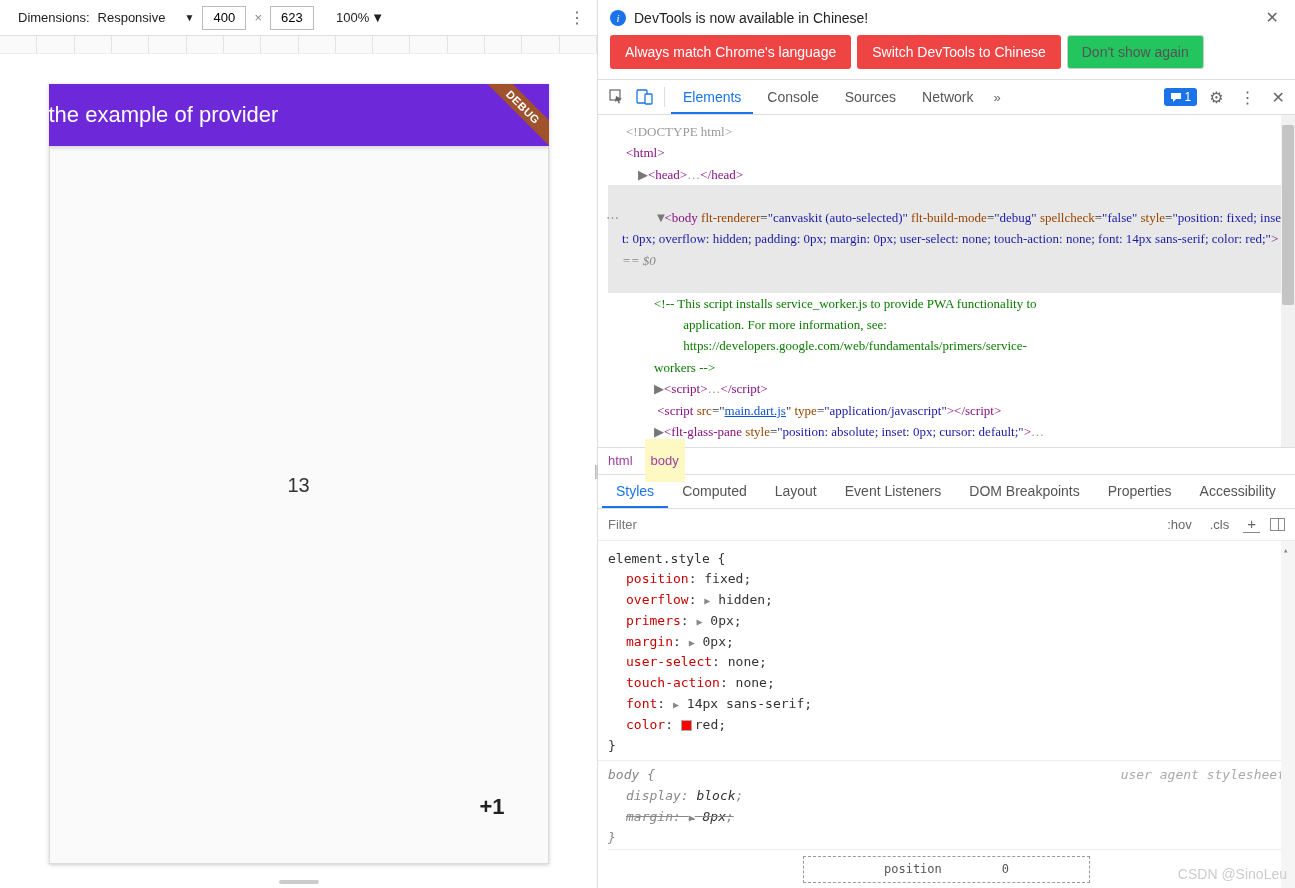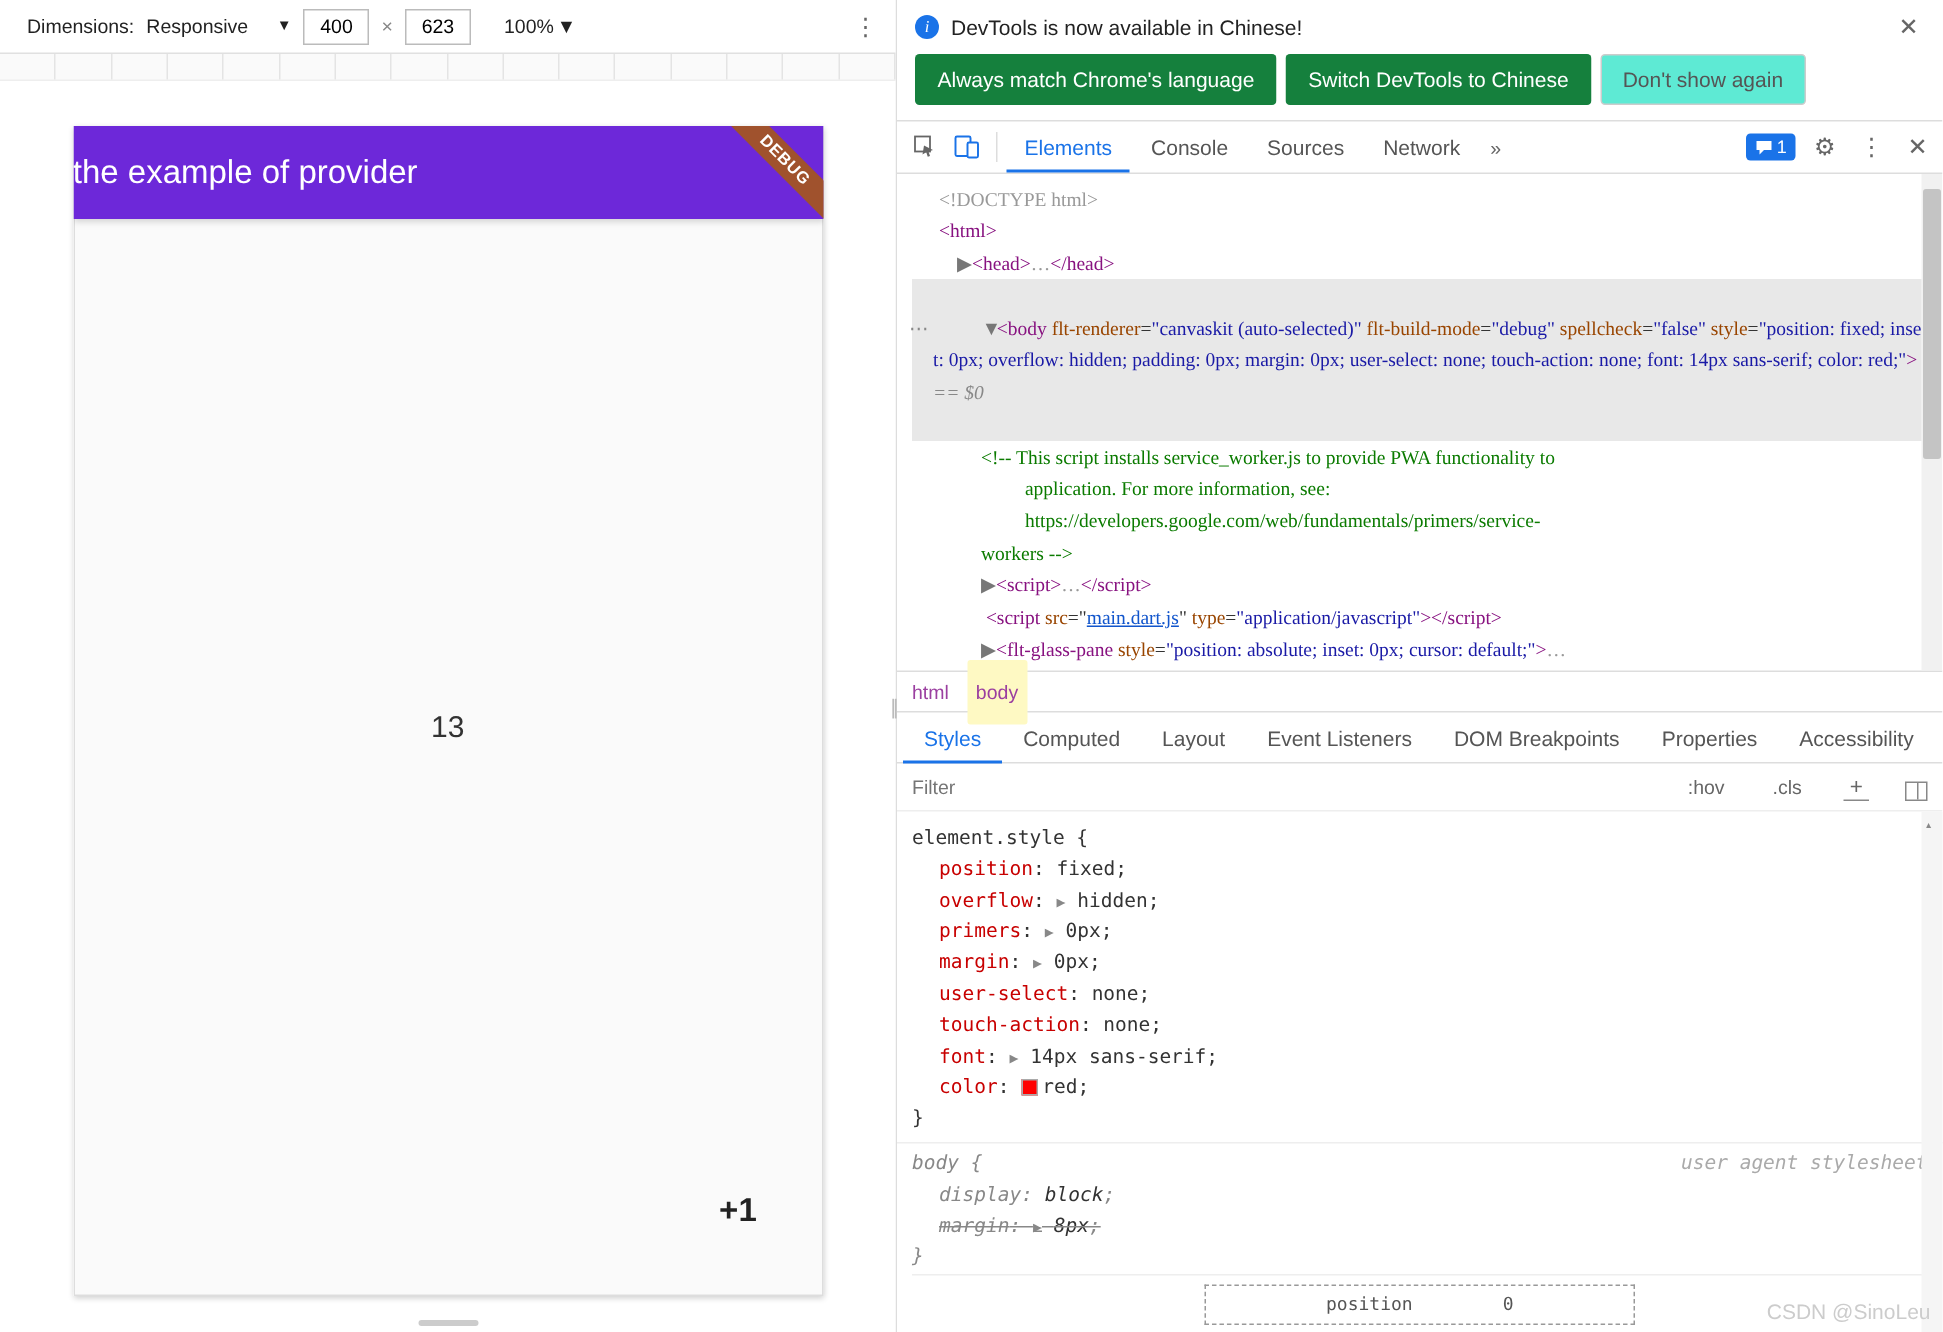--- a/index.html
+++ b/index.html
@@ -30,22 +30,22 @@
 
 .resize-handle { position: absolute; right: 0; top: 50%; transform: translateY(-50%); color: #bbb; font-size: 14px; letter-spacing: -2px; }
 .bottom-drag { position: absolute; left: 50%; bottom: 4px; transform: translateX(-50%); width: 40px; height: 4px; background: #ccc; border-radius: 2px; }
 
 
 .info-bar { display: flex; align-items: center; padding: 8px 12px; gap: 8px; font-size: 14px; color: #222; }
 .info-icon { width: 16px; height: 16px; border-radius: 50%; background: #1a73e8; color: #fff; display: flex; align-items: center; justify-content: center; font-size: 11px; font-style: italic; font-family: Georgia, serif; }
 .info-close { margin-left: auto; color: #666; font-size: 16px; padding: 0 4px; }
 .info-buttons { display: flex; gap: 6px; padding: 0 12px 10px; }
 .btn { padding: 8px 14px; border-radius: 3px; font-size: 14px; border: 1px solid transparent; cursor: pointer; }
-.btn-primary { background: #15803d; color: #fff; }
-.btn-ghost { background: #5eead4; color: #555; border-color: #ccc; }
+.btn-primary { background: #ef4444; color: #fff; }
+.btn-ghost { background: #22c55e; color: #555; border-color: #ccc; }
 
 .devtools-tabs { height: 36px; display: flex; align-items: center; border-top: 1px solid #ddd; border-bottom: 1px solid #ddd; padding: 0 6px; gap: 2px; }
 .dt-icon { width: 26px; height: 26px; display: flex; align-items: center; justify-content: center; color: #666; }
 .dt-tab { padding: 8px 12px; font-size: 14px; color: #555; position: relative; }
 .dt-tab.active { color: #1a73e8; }
 .dt-tab.active::after { content: ""; position: absolute; left: 0; right: 0; bottom: -1px; height: 2px; background: #1a73e8; }
 .dt-overflow { color: #666; padding: 0 6px; }
 .dt-right { margin-left: auto; display: flex; align-items: center; gap: 8px; }
 .feedback-badge { background: #1a73e8; color: #fff; font-size: 12px; padding: 2px 6px; border-radius: 3px; display: flex; align-items: center; gap: 3px; }
 .gear, .kebab2, .closex { color: #666; font-size: 16px; padding: 0 4px; }
@@ -73,21 +73,21 @@
 .bc-item { color: #9b3fa0; }
 .bc-item.sel { background: #fef9c3; padding: 14px 6px; border-radius: 2px; }
 
 .styles-tabs { height: 34px; display: flex; align-items: center; border-bottom: 1px solid #ddd; padding: 0 4px; gap: 0; }
 .st-tab { padding: 8px 14px; font-size: 14px; color: #555; position: relative; }
 .st-tab.active { color: #1a73e8; }
 .st-tab.active::after { content: ""; position: absolute; left: 0; right: 0; bottom: -1px; height: 2px; background: #1a73e8; }
 
 .filter-row { height: 32px; display: flex; align-items: center; border-bottom: 1px solid #eee; padding: 0 10px; }
 .filter-input { border: none; flex: 1; font-size: 13px; color: #888; outline: none; }
-.filter-btns { display: flex; align-items: flex-end; gap: 24px; color: #666; font-size: 13px; }
+.filter-btns { display: flex; align-items: center; gap: 10px; color: #666; font-size: 13px; }
 .filter-btns span { padding: 2px 4px; }
 .box-ic { border: 1px solid #888; width: 15px; height: 13px; display: inline-block; position: relative; }
 .box-ic::before { content: ""; position: absolute; left: 7px; top: 0; bottom: 0; border-left: 1px solid #888; }
 
 .styles-body { flex: 1; overflow: auto; font-family: Menlo, Consolas, monospace; font-size: 13px; padding: 8px 10px; line-height: 1.6; position: relative; }
 .sel-rule { color: #333; }
 .prop { padding-left: 18px; }
 .pn { color: #c80000; }
 .pv { color: #333; }
 .ua-note { float: right; color: #aaa; font-style: italic; }

